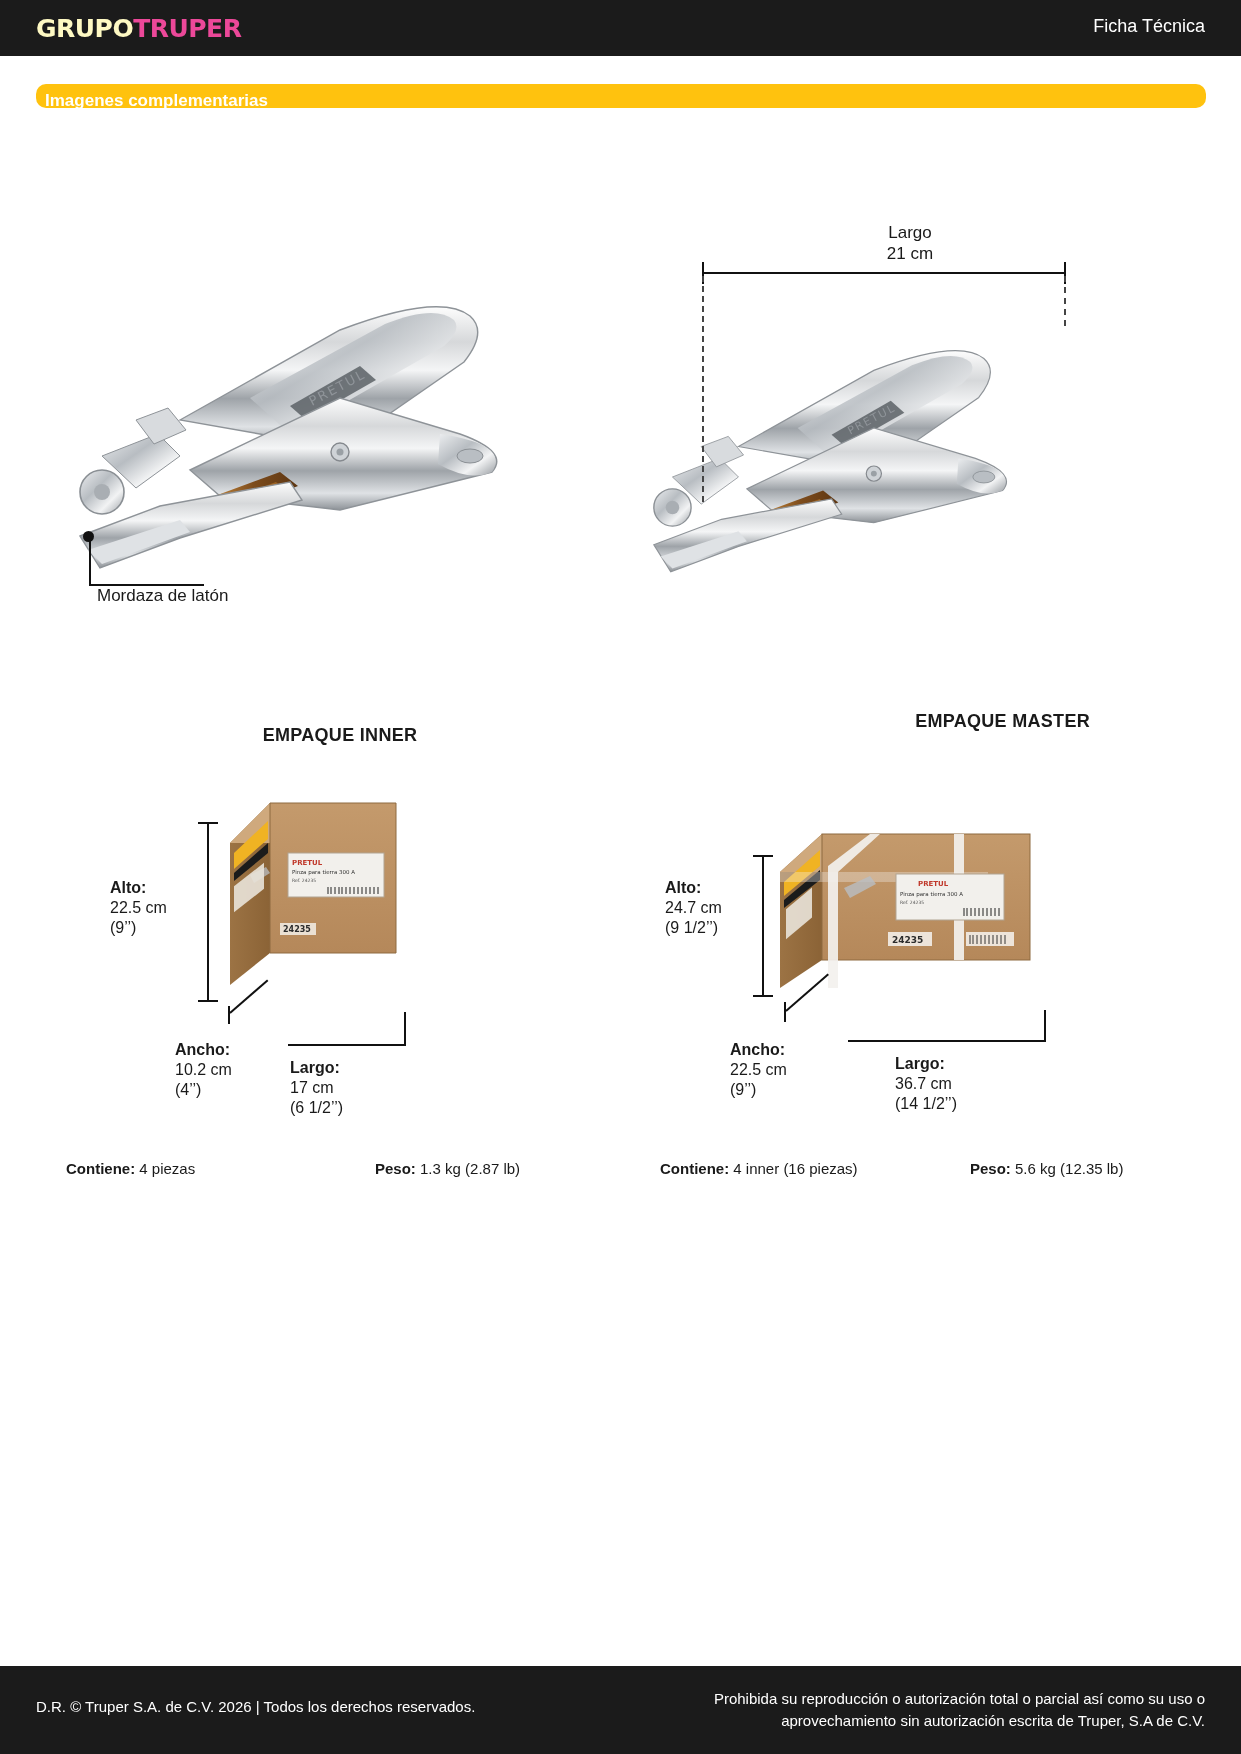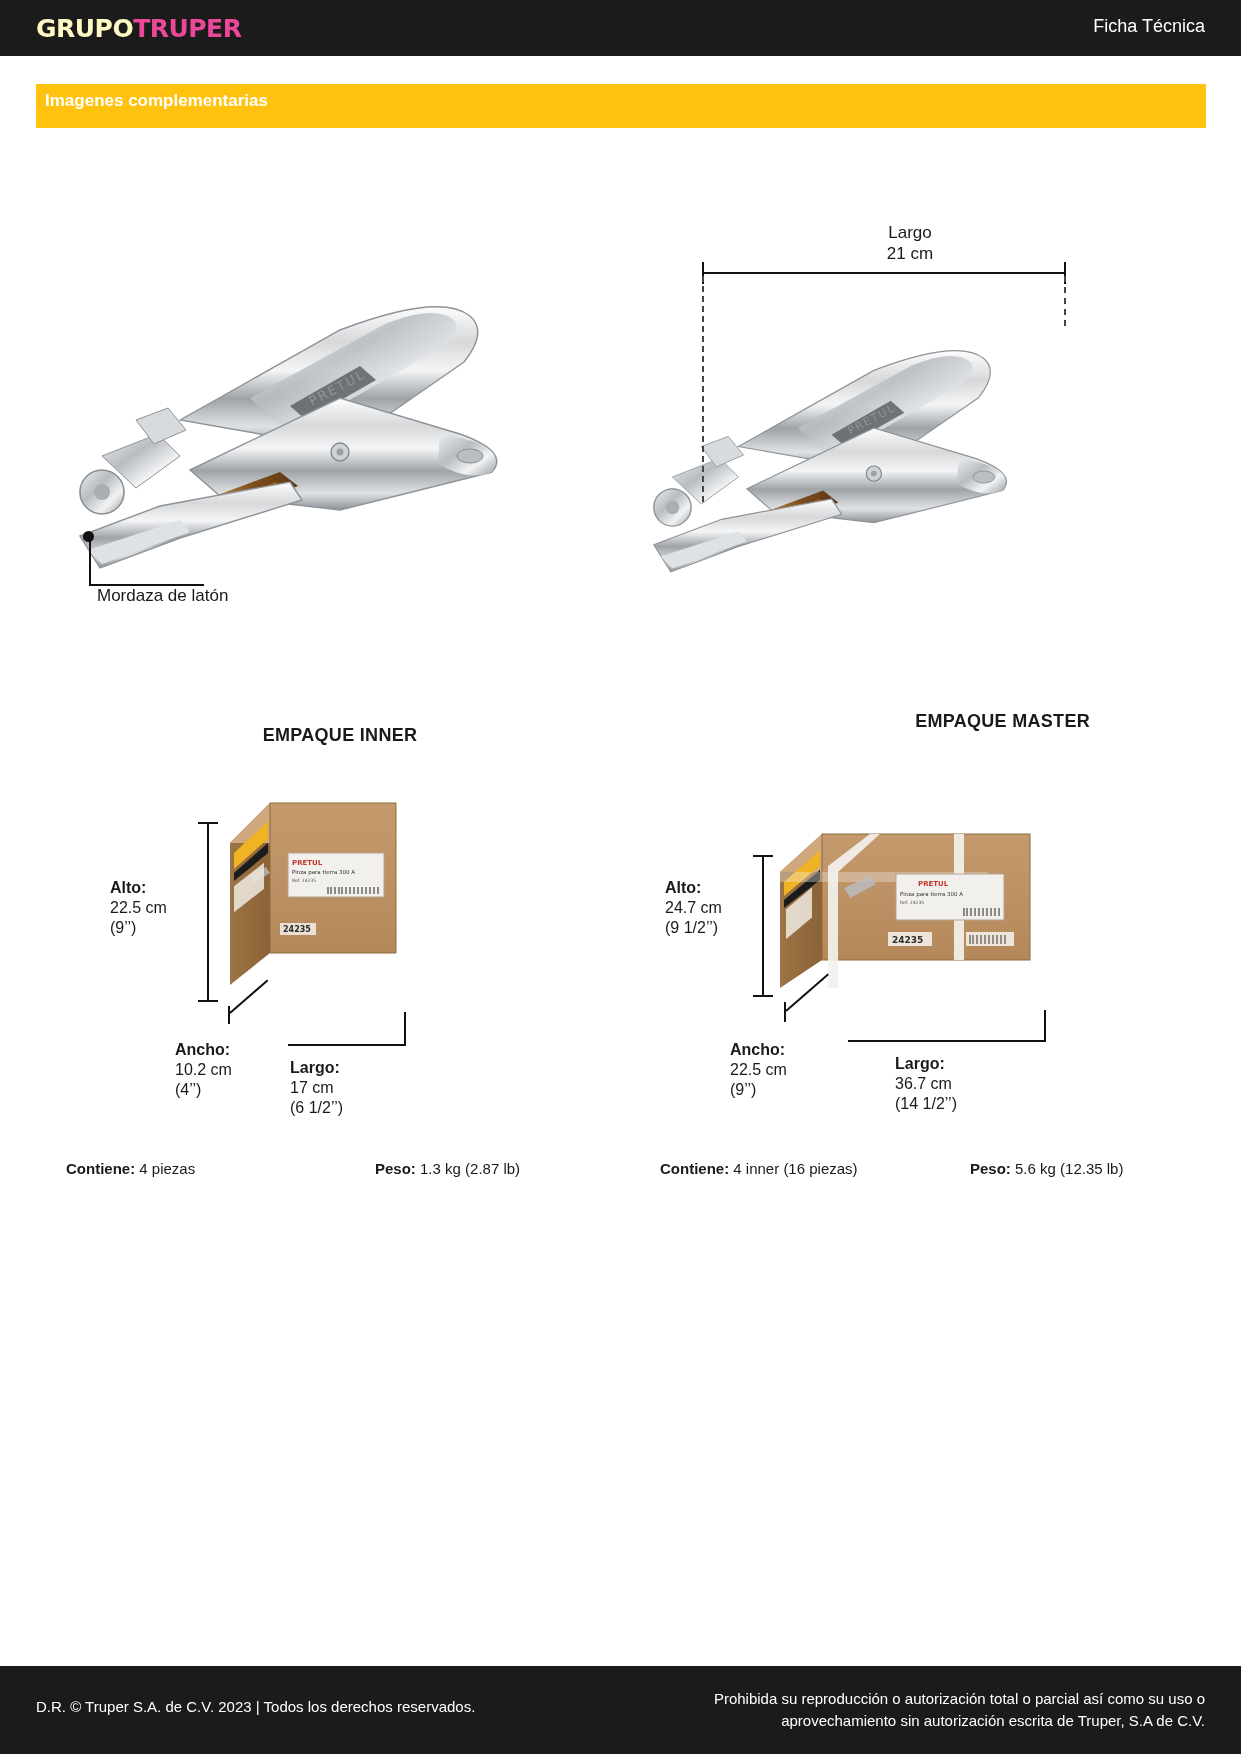--- a/index.html
+++ b/index.html
@@ -43,22 +43,23 @@
     color: #ffffff;
     font-size: 18px;
   }
 
   
   .section-bar {
     position: absolute;
     left: 36px;
     top: 84px;
     width: 1170px;
-    height: 44px;
+    height: 24px;
     background: #ffc20e;
+    border-radius: 10px;
   }
   .section-bar span {
     position: absolute;
     left: 9px;
     top: 7px;
     font-size: 17px;
     font-weight: bold;
     color: #ffffff;
   }
 
@@ -462,18 +463,18 @@
 <div class="contents" style="left:660px; top:1160px;">
   <b>Contiene:</b>
   <span>4 inner (16 piezas)</span>
 </div>
 <div class="contents" style="left:970px; top:1160px;">
   <b>Peso:</b>
   <span>5.6 kg (12.35 lb)</span>
 </div>
 
 <div class="footer">
-  <div class="footer-left">D.R. © Truper S.A. de C.V. 2023 | Todos los derechos reservados.</div>
+  <div class="footer-left">D.R. © Truper S.A. de C.V. 2026 | Todos los derechos reservados.</div>
   <div class="footer-right">
     <div>Prohibida su reproducción o autorización total o parcial así como su uso o</div>
     <div>aprovechamiento sin autorización escrita de Truper, S.A de C.V.</div>
   </div>
 </div>
 
 </body></html>

